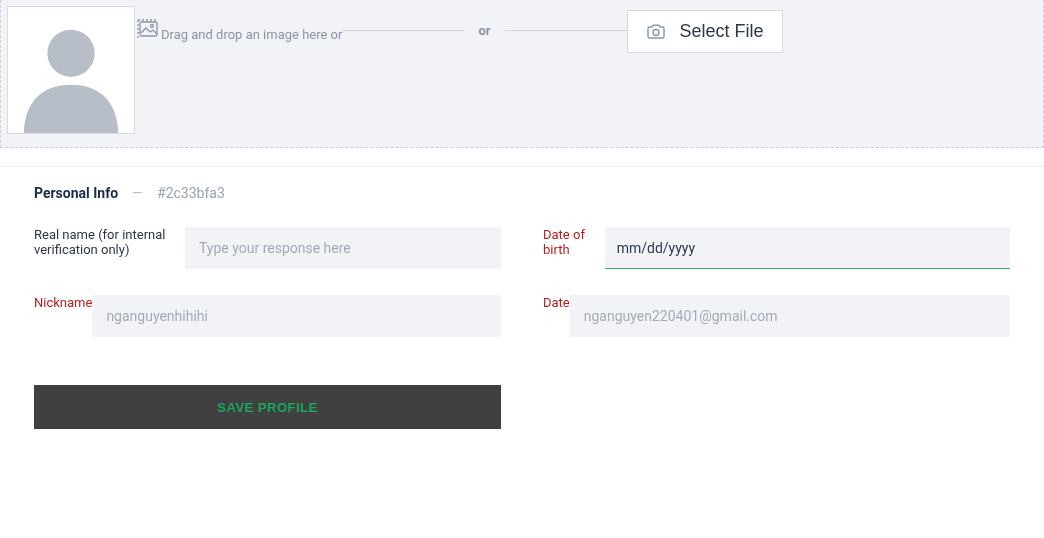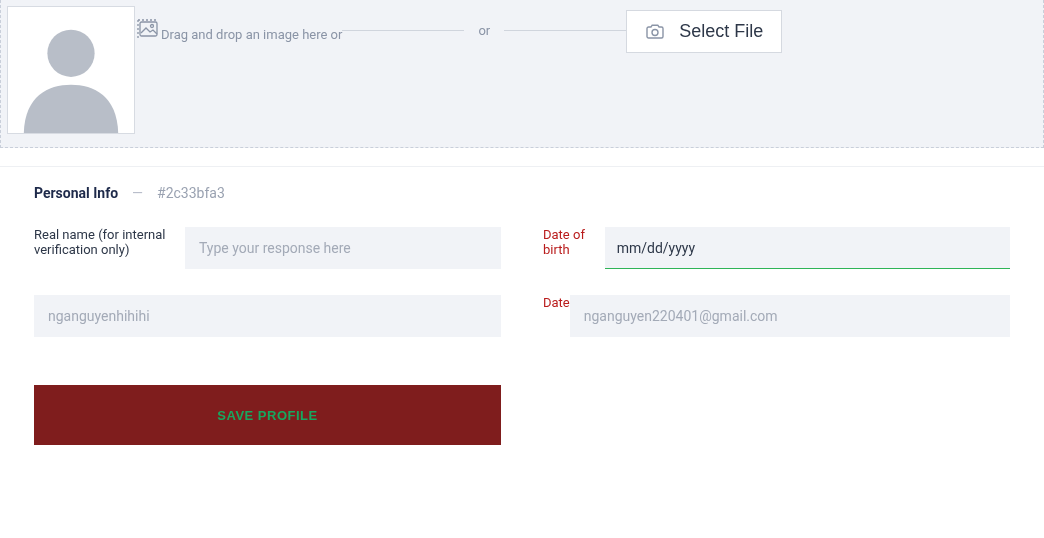--- a/index.html
+++ b/index.html
@@ -44,20 +44,21 @@
     .upload-center .drag-text {
       color: #8a94a6;
       font-size: 13px;
       margin-top: 6px;
     }
     .or-row {
       display: flex;
       align-items: center;
       gap: 14px;
       margin: 10px 0 12px;
+      font-weight: bold;
     }
     .or-row .line {
       width: 122px;
       height: 1px;
       background: #d0d5dd;
     }
     .or-row .or {
       color: #8a94a6;
       font-size: 13px;
     }
@@ -143,23 +144,23 @@
     .select-wrap .chev {
       position: absolute;
       right: 12px;
       top: 50%;
       transform: translateY(-50%);
       color: #5f6b82;
       pointer-events: none;
     }
 
     .save-btn {
-      background: #7f1d1d;
+      background: #404040;
       border: none;
-      height: 60px;
+      height: 44px;
       width: 100%;
       color: #17a85f;
       font-weight: 700;
       letter-spacing: .5px;
       font-size: 13px;
       cursor: pointer;
     }
 
     
     .save-cell { display:flex; align-items:flex-end; }
@@ -224,20 +225,21 @@
       <label class="label">Real name (for internal verification only)</label>
       <input type="text" class="input" placeholder="Type your response here" style="">
     </div>
 
     <div class="field">
       <label class="label muted">Date of birth</label>
       <input type="text" class="input date-like" placeholder="mm/dd/yyyy" style="">
     </div>
 
     <div class="field">
+      <label class="label muted">Nickname</label>
       <input type="text" class="input filled" placeholder="nganguyenhihihi" style="">
     </div>
 
     <div class="field">
       <label class="label muted">Date</label>
       <input type="text" class="input filled" placeholder="nganguyen220401@gmail.com" style="">
     </div>
 
 
     <div class="save-cell">

